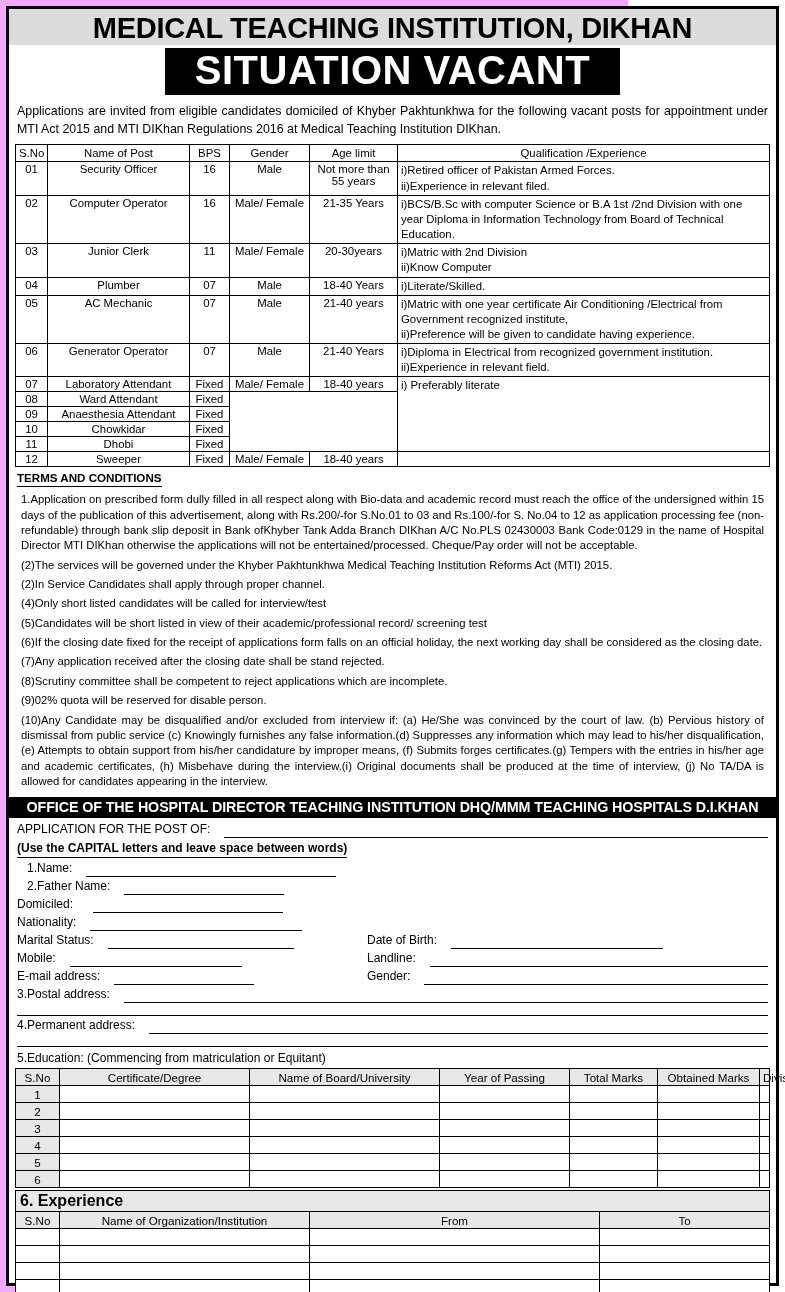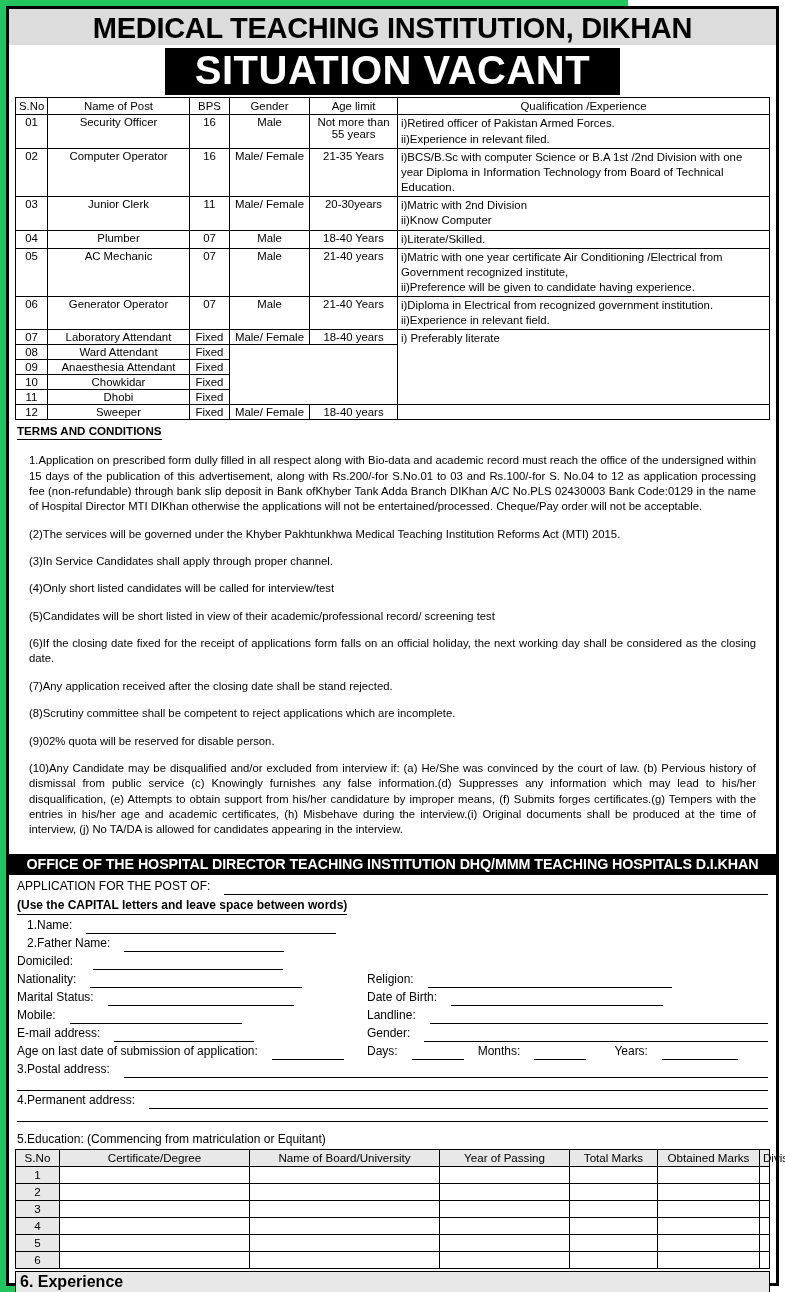--- a/index.html
+++ b/index.html
@@ -6,21 +6,21 @@
   html, body { margin:0; padding:0; }
   body {
     width:785px; height:1292px;
     background:#ffffff;
     font-family:"Liberation Sans", sans-serif;
     color:#000;
     overflow:hidden;
   }
   .page {
     width:628px; height:1292px;
-    background:#22c55e;
+    background:#f0abfc;
     padding:6px 6px 0 6px;
   }
   .frame {
     border:3px solid #000;
     width:773px;
     height:1280px;
     background:#fff;
     position:relative;
   }
 
@@ -77,21 +77,21 @@
   .c-age   { width:88px; text-align:center;margin-top:40px; }
   .c-qual  { }
   .qline { display:block; line-height:1.33; }
 
   
   .terms { padding:3px 8px 4px 8px; font-size:11.3px; line-height:1.36; }
   .terms h3 {
     margin:0 0 1px 0; font-size:11.6px; font-weight:bold;
     display:inline-block; border-bottom:1.5px solid #000;
   }
-  .terms p { margin:12px; text-align:justify; }
+  .terms p { margin:4px; text-align:justify; }
 
   
   .officebar {
     background:#000; color:#fff;
     font-size:14.3px; font-weight:bold;
     text-align:center; padding:2px 0 3px 0;
     letter-spacing:-0.1px;
     white-space:nowrap;
   }
 
@@ -99,21 +99,21 @@
   .rowline { display:flex; align-items:flex-end;gap:14px; }
   .lab { white-space:nowrap; }
   .ul { border-bottom:1px solid #000; flex:0 0 auto; height:13px; }
   .ulx { border-bottom:1px solid #000; flex:1 1 auto; height:13px; }
   .capnote { font-weight:bold; border-bottom:1.5px solid #000; display:inline-block; margin:1px 12px 1px 0;}
   .col2 { display:flex; }
   .col2 > div { }
   .leftcol { width:350px; }
   .rightcol { flex:1; }
 
-  .sect { font-size:12px; margin-top:8px; }
+  .sect { font-size:12px; margin-top:2px; }
 
   
   table.grid {
     border-collapse:collapse;
     width:755px;
     margin:1px auto 0 auto;
     font-size:11.6px;
     table-layout:fixed;
   }
   table.grid th, table.grid td {
@@ -139,20 +139,21 @@
 <div class="page">
  <div class="frame">
 
   <div class="masthead">
     <div class="title1">MEDICAL TEACHING INSTITUTION, DIKHAN</div>
   </div>
   <div class="title2wrap">
     <span class="title2">SITUATION VACANT</span>
   </div>
 
+  <div class="intro">Applications are invited from eligible candidates domiciled of Khyber Pakhtunkhwa for the following vacant posts for appointment under MTI Act 2015 and MTI  DIKhan Regulations 2016 at Medical Teaching Institution DIKhan.</div>
 
   <table class="jobs">
     <thead>
       <tr>
         <th class="c-sno">S.No</th>
         <th class="c-post">Name of Post</th>
         <th class="c-bps">BPS</th>
         <th class="c-gen">Gender</th>
         <th class="c-age">Age limit</th>
         <th class="c-qual">Qualification /Experience</th>
@@ -266,21 +267,21 @@
             <td class="c-qual"></td>
           </tr>
         </tbody>
   </table>
 
   <div class="terms">
     <h3>TERMS AND CONDITIONS</h3>
     <div id="terms-body">
           <p>1.Application on prescribed form dully filled in all respect along with Bio-data and academic record must reach the office of the undersigned within 15 days of the publication of this advertisement, along with Rs.200/-for S.No.01 to 03 and Rs.100/-for S. No.04 to 12 as application processing fee (non-refundable) through bank slip deposit in Bank ofKhyber Tank Adda Branch DIKhan A/C No.PLS 02430003 Bank Code:0129 in the name of Hospital Director MTI DIKhan otherwise the applications will not be entertained/processed. Cheque/Pay order will not be acceptable.</p>
           <p>(2)The services will be governed under the Khyber Pakhtunkhwa Medical Teaching Institution Reforms Act (MTI) 2015.</p>
-          <p>(3)In Service Candidates shall apply through proper channel.</p>
+          <p>(2)In Service Candidates shall apply through proper channel.</p>
           <p>(4)Only short listed candidates will be called for interview/test</p>
           <p>(5)Candidates will be short listed in view of their academic/professional record/ screening test</p>
           <p>(6)If the closing date fixed for the receipt of applications form falls on an official holiday, the next working day shall be considered as the closing date.</p>
           <p>(7)Any application received after the closing date shall be stand rejected.</p>
           <p>(8)Scrutiny committee shall be competent to reject applications which are incomplete.</p>
           <p>(9)02% quota will be reserved for disable person.</p>
           <p>(10)Any Candidate may be disqualified and/or excluded from interview if: (a) He/She was convinced by the court of law. (b) Pervious history of dismissal from public service (c) Knowingly furnishes any false information.(d) Suppresses any information which may lead to his/her disqualification, (e) Attempts to obtain support from his/her candidature by improper means, (f) Submits forges certificates.(g) Tempers with the entries in his/her age and academic certificates, (h) Misbehave during the interview.(i) Original documents shall be produced at the time of interview, (j) No TA/DA is allowed for candidates appearing in the interview.</p>
         </div>
   </div>
 
@@ -307,24 +308,20 @@
         <span class="lab">Domiciled:</span>
         <span class="ul" style="width:190px;margin-left:6px"></span>
       </div>
     </div>
 
     <div class="col2">
       <div class="leftcol rowline">
         <span class="lab">Nationality:</span>
         <span class="ul" style="width:212px"></span>
       </div>
-      <div class="rightcol rowline">
-        <span class="lab">Religion:</span>
-        <span class="ul" style="width:244px"></span>
-      </div>
     </div>
 
     <div class="col2">
       <div class="leftcol rowline">
         <span class="lab">Marital Status:</span>
         <span class="ul" style="width:186px"></span>
       </div>
       <div class="rightcol rowline">
         <span class="lab">Date of Birth:</span>
         <span class="ul" style="width:212px"></span>
@@ -346,34 +343,20 @@
       <div class="leftcol rowline">
         <span class="lab">E-mail address:</span>
         <span class="ul" style="width:140px"></span>
       </div>
       <div class="rightcol rowline">
         <span class="lab">Gender:</span>
         <span class="ulx"></span>
       </div>
     </div>
 
-    <div class="col2">
-      <div class="leftcol rowline">
-        <span class="lab">Age on last date of submission of application:</span>
-        <span class="ul" style="width:72px"></span>
-      </div>
-      <div class="rightcol rowline">
-        <span class="lab">Days:</span>
-        <span class="ul" style="width:52px"></span>
-        <span class="lab">Months:</span>
-        <span class="ul" style="width:52px"></span>
-        <span class="lab" style="margin-left:14px">Years:</span>
-        <span class="ul" style="width:76px"></span>
-      </div>
-    </div>
 
     <div class="rowline">
       <span class="lab">3.Postal address:</span>
       <span class="ulx"></span>
     </div>
     <div class="rowline">
       <span class="ulx"></span>
     </div>
 
     <div class="rowline">

